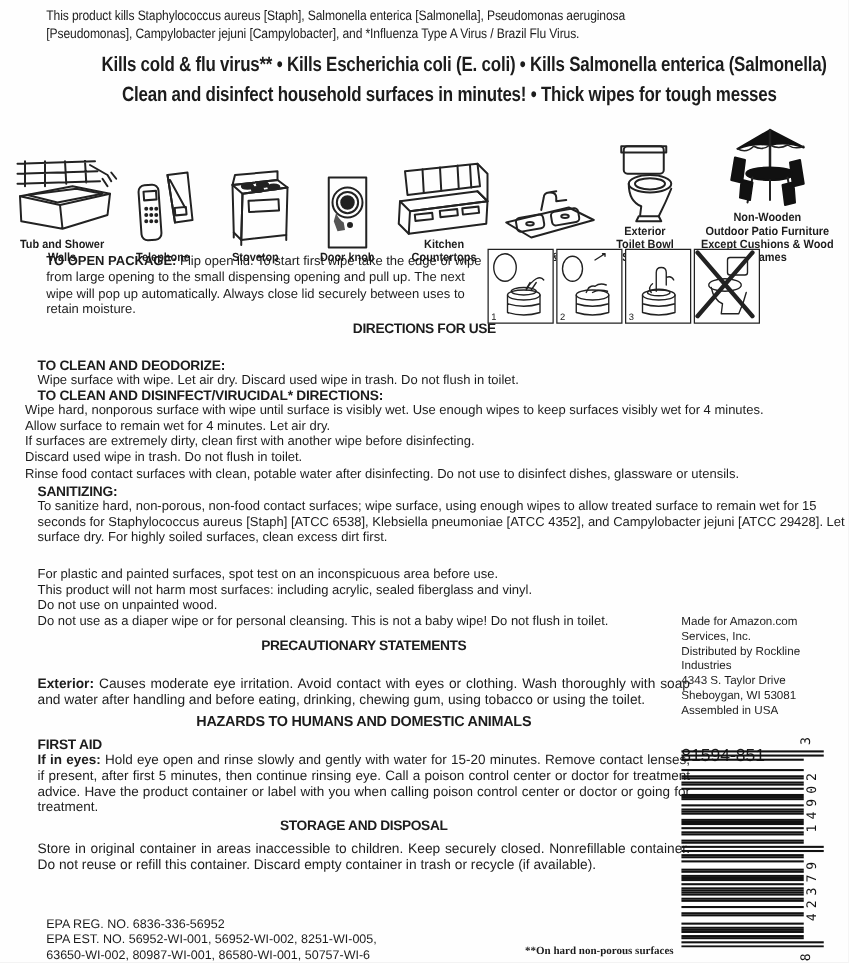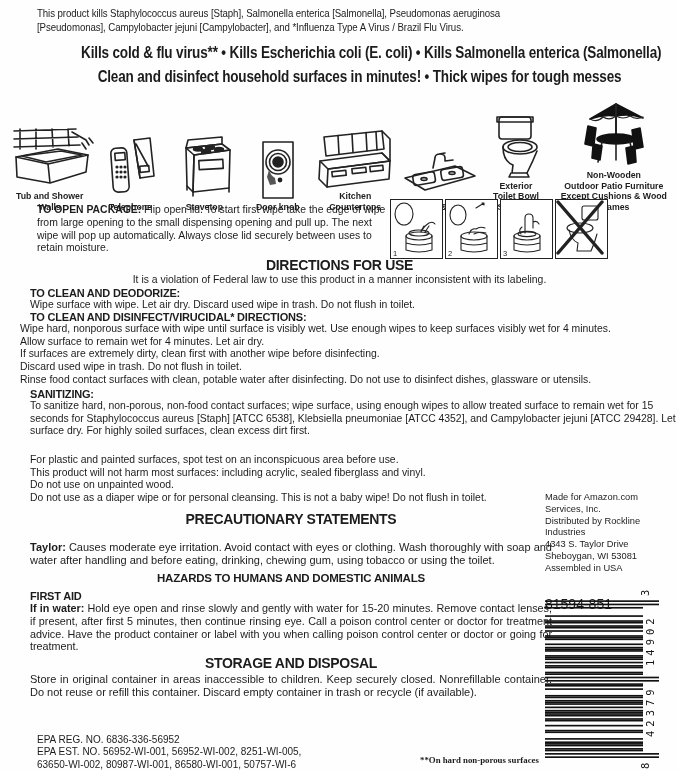--- a/index.html
+++ b/index.html
@@ -22,21 +22,21 @@
   .surf .lbl{font-weight:bold;font-size:9.5px;line-height:10.5px;text-align:center;
     white-space:pre-line;margin-top:2px;transform:scaleX(0.92);}
   .sketch{stroke:#222;fill:none;stroke-width:1.6;stroke-linecap:round;stroke-linejoin:round;}
   
   .toopen{left:37px;top:204px;width:352px;font-size:10.4px;line-height:12.8px;}
   .panels{left:390px;top:199px;display:flex;gap:2px;}
   .panel{width:51px;height:58px;border:1.4px solid #222;position:relative;background:#fff;}
   .panel .num{position:absolute;left:2px;bottom:0px;font-size:7.5px;color:#222;}
   body .body-txt{font-size:10.4px;line-height:12.7px;}
   .subhead{font-weight:bold;font-size:11px;letter-spacing:-0.2px;}
-  .sec-title{font-weight:bold;font-size:14px;letter-spacing:-0.3px;text-align:center;}
+  .sec-title{font-weight:bold;font-size:11px;letter-spacing:-0.3px;text-align:center;}
   .mfr{left:545px;top:492px;width:132px;font-size:9.3px;line-height:11.8px;}
   .mfr-code{left:545px;top:560px;font-size:14px;margin-top:36px;}
   .epa{left:37px;top:734px;font-size:10px;line-height:12.3px;}
   .footnote{left:420px;top:755px;font-size:8.8px;font-weight:bold;font-family:Liberation Serif, serif;}
   
   .barcode{left:543px;top:588px;width:182px;height:130px;
     transform:translateY(182px) rotate(-90deg);transform-origin:0 0;}
   .barcode .dg{position:absolute;font-size:10.5px;font-family:"DejaVu Sans Mono",monospace;color:#111;}
 </style>
 </head>
@@ -224,21 +224,20 @@
       <svg width="48" height="55" viewBox="0 0 48 55" class="sketch" style="stroke-width:1.1">
         <rect x="26" y="6" width="16" height="14" rx="2"></rect>
         <ellipse cx="24" cy="28" rx="13" ry="5"></ellipse>
         <path d="M13 30 q2 10 9 13 l-1 8 14 0 q4 -9 6 -17"></path>
         <path d="M2 2 L46 53 M46 2 L2 53" stroke-width="3.4"></path>
       </svg>
     </div>
   </div>
 
   <div class="abs sec-title" style="left:0;top:257px;width:679px;">DIRECTIONS FOR USE</div>
-  <div class="abs body-txt ctr" style="left:0;top:274px;width:679px;">It is a violation of Federal law to use this product in a manner inconsistent with its labeling.</div>
 
   <div class="abs subhead" style="left:30px;top:287px;">TO CLEAN AND DEODORIZE:</div>
   <div class="abs subhead" style="left:30px;top:311px;">TO CLEAN AND DISINFECT/VIRUCIDAL* DIRECTIONS:</div>
 
   <div class="abs body-txt" style="left:30px;top:299px;width:649px;">Wipe surface with wipe. Let air dry. Discard used wipe in trash. Do not flush in toilet.</div>
   <div class="abs body-txt pl" style="left:20px;top:323px;width:649px;">Wipe hard, nonporous surface with wipe until surface is visibly wet. Use enough wipes to keep surfaces visibly wet for 4 minutes.
 Allow surface to remain wet for 4 minutes. Let air dry.
 If surfaces are extremely dirty, clean first with another wipe before disinfecting.
 Discard used wipe in trash. Do not flush in toilet.
 Rinse food contact surfaces with clean, potable water after disinfecting. Do not use to disinfect dishes, glassware or utensils.</div>
@@ -254,25 +253,25 @@
   <div class="abs mfr pl">Made for Amazon.com Services, Inc.
 Distributed by Rockline Industries
 4343 S. Taylor Drive
 Sheboygan, WI 53081
 Assembled in USA</div>
   <div class="abs mfr-code">81594-851</div>
 
   <div class="abs sec-title" style="left:30px;top:511px;width:522px;">PRECAUTIONARY STATEMENTS</div>
   <div class="abs ctr b" style="left:30px;top:528px;width:522px;font-size:11.5px;letter-spacing:-0.2px;">HAZARDS TO HUMANS AND DOMESTIC ANIMALS</div>
   <div class="abs jst" style="left:30px;top:541px;width:522px;font-size:11px;line-height:13.2px;">
-    <span class="b">Taylor:</span><span> Causes moderate eye irritation. Avoid contact with eyes or clothing. Wash thoroughly with soap and water after handling and before eating, drinking, chewing gum, using tobacco or using the toilet.</span>
+    <span class="b">Exterior:</span><span> Causes moderate eye irritation. Avoid contact with eyes or clothing. Wash thoroughly with soap and water after handling and before eating, drinking, chewing gum, using tobacco or using the toilet.</span>
   </div>
   <div class="abs subhead" style="left:30px;top:590px;">FIRST AID</div>
   <div class="abs jst" style="left:30px;top:602px;width:522px;font-size:10.8px;line-height:12.8px;">
-    <span class="b">If in water:</span><span> Hold eye open and rinse slowly and gently with water for 15-20 minutes. Remove contact lenses, if present, after first 5 minutes, then continue rinsing eye. Call a poison control center or doctor for treatment advice. Have the product container or label with you when calling poison control center or doctor or going for treatment.</span>
+    <span class="b">If in eyes:</span><span> Hold eye open and rinse slowly and gently with water for 15-20 minutes. Remove contact lenses, if present, after first 5 minutes, then continue rinsing eye. Call a poison control center or doctor for treatment advice. Have the product container or label with you when calling poison control center or doctor or going for treatment.</span>
   </div>
 
   <div class="abs sec-title" style="left:30px;top:655px;width:522px;">STORAGE AND DISPOSAL</div>
   <div class="abs jst" style="left:30px;top:673px;width:522px;font-size:11px;line-height:13.2px;">Store in original container in areas inaccessible to children. Keep securely closed. Nonrefillable container. Do not reuse or refill this container. Discard empty container in trash or recycle (if available).</div>
 
   <div class="abs epa pl">EPA REG. NO. 6836-336-56952
 EPA EST. NO. 56952-WI-001, 56952-WI-002, 8251-WI-005,
 63650-WI-002, 80987-WI-001, 86580-WI-001, 50757-WI-6</div>
   <div class="abs footnote">**On hard non-porous surfaces</div>
 

